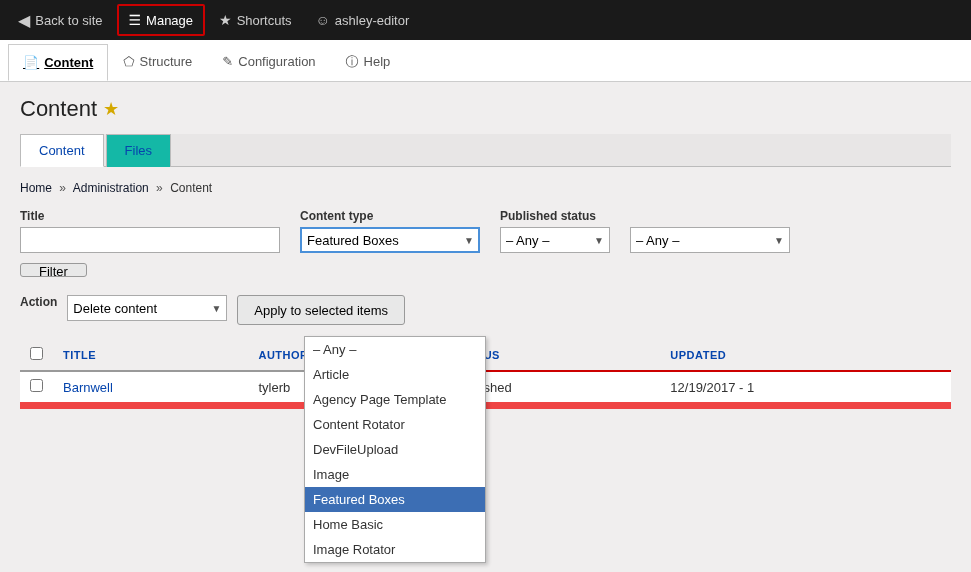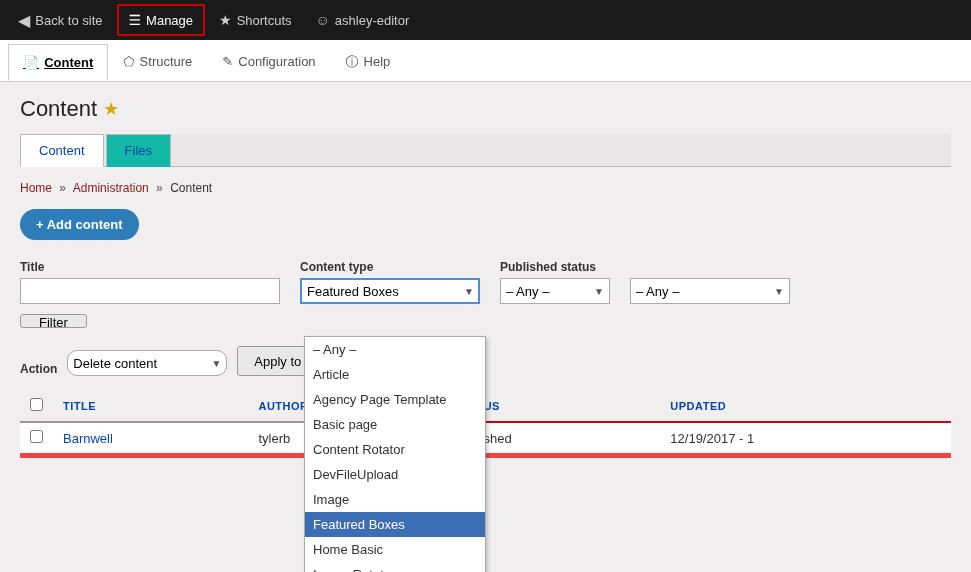--- a/index.html
+++ b/index.html
@@ -101,21 +101,21 @@
       color: #0645ad;
       border-bottom: 1px solid #fff;
     }
 
     
     .breadcrumb {
       font-size: 12px;
       margin-bottom: 14px;
       color: #333;
     }
-    .breadcrumb a { color: #7f1d1d; text-decoration: none; text-align: right; }
+    .breadcrumb a { color: #0f172a; text-decoration: none; text-align: right; }
     .breadcrumb .sep { margin: 0 4px; color: #555; }
 
     
     .add-content-btn {
       background: #2e7db8;
       color: #fff;
       border: none;
       padding: 8px 16px;
       border-radius: 20px;
       cursor: pointer;
@@ -177,21 +177,21 @@
       background: #e8e8e8;
       border: 1px solid #999;
       border-radius: 3px;
       cursor: pointer;
       font-size: 13px;
     }
 
     
     .action-row {
       display: flex;
-      align-items: flex-end;
+      align-items: flex-start;
       gap: 10px;
       margin-bottom: 14px;
     }
     .action-label { font-size: 12px; font-weight: bold; }
     .apply-btn {
       height: 30px;
       padding: 0 16px;
       background: #e8e8e8;
       border: 1px solid #999;
       border-radius: 3px;
@@ -237,21 +237,21 @@
       font-weight: bold;
       color: #0645ad;
       text-transform: uppercase;
       letter-spacing: 0.5px;
     }
     .content-table th.sort-active {
       border-bottom: 2px solid #cc0000;
     }
     .content-table td {
       padding: 7px 10px;
-      border-bottom: 5px solid #ef4444;
+      border-bottom: 7px solid #ef4444;
       background: #fff;
     }
     .content-table td a { color: #0645ad; text-decoration: none; }
     .checkbox-col { width: 30px; }
     input[type="checkbox"] { cursor: pointer; }
 
     .published-status { color: #333; }
   </style>
 </head>
 <body>
@@ -314,23 +314,20 @@
   
   <div class="breadcrumb">
     <a href="#">Home</a>
     <span class="sep">»</span>
     <a href="#">Administration</a>
     <span class="sep">»</span>
     <span>Content</span>
   </div>
 
   
-  <button class="add-content-btn">
-    <span>+ Add content</span>
-  </button>
 
   
   <div class="filter-section">
     <div class="filter-row">
 
       <div class="filter-field">
         <label>Title</label>
         <input type="text" style="width: 260px;">
       </div>
 
@@ -382,35 +379,34 @@
         <span>Filter</span>
       </button>
     </div>
   </div>
 
   
   <div class="dropdown-popup">
     <div class="drop-item">– Any –</div>
     <div class="drop-item">Article</div>
     <div class="drop-item">Agency Page Template</div>
-    <div class="drop-item">Basic page</div>
     <div class="drop-item">Content Rotator</div>
     <div class="drop-item">DevFileUpload</div>
     <div class="drop-item">Image</div>
     <div class="drop-item highlighted">Featured Boxes</div>
     <div class="drop-item">Home Basic</div>
     <div class="drop-item">Image Rotator</div>
 
   </div>
 
   
   <div class="action-row">
     <span class="action-label">Action</span>
     <div class="filter-select-wrap">
-      <select class="filter-select" style="min-width:160px;border-radius:10px;">
+      <select class="filter-select" style="min-width:160px;">
         <option>Delete content</option>
       </select>
       <span class="select-arrow">▼</span>
     </div>
     <button class="apply-btn">
       <span>Apply to selected items</span>
     </button>
   </div>
 
   

